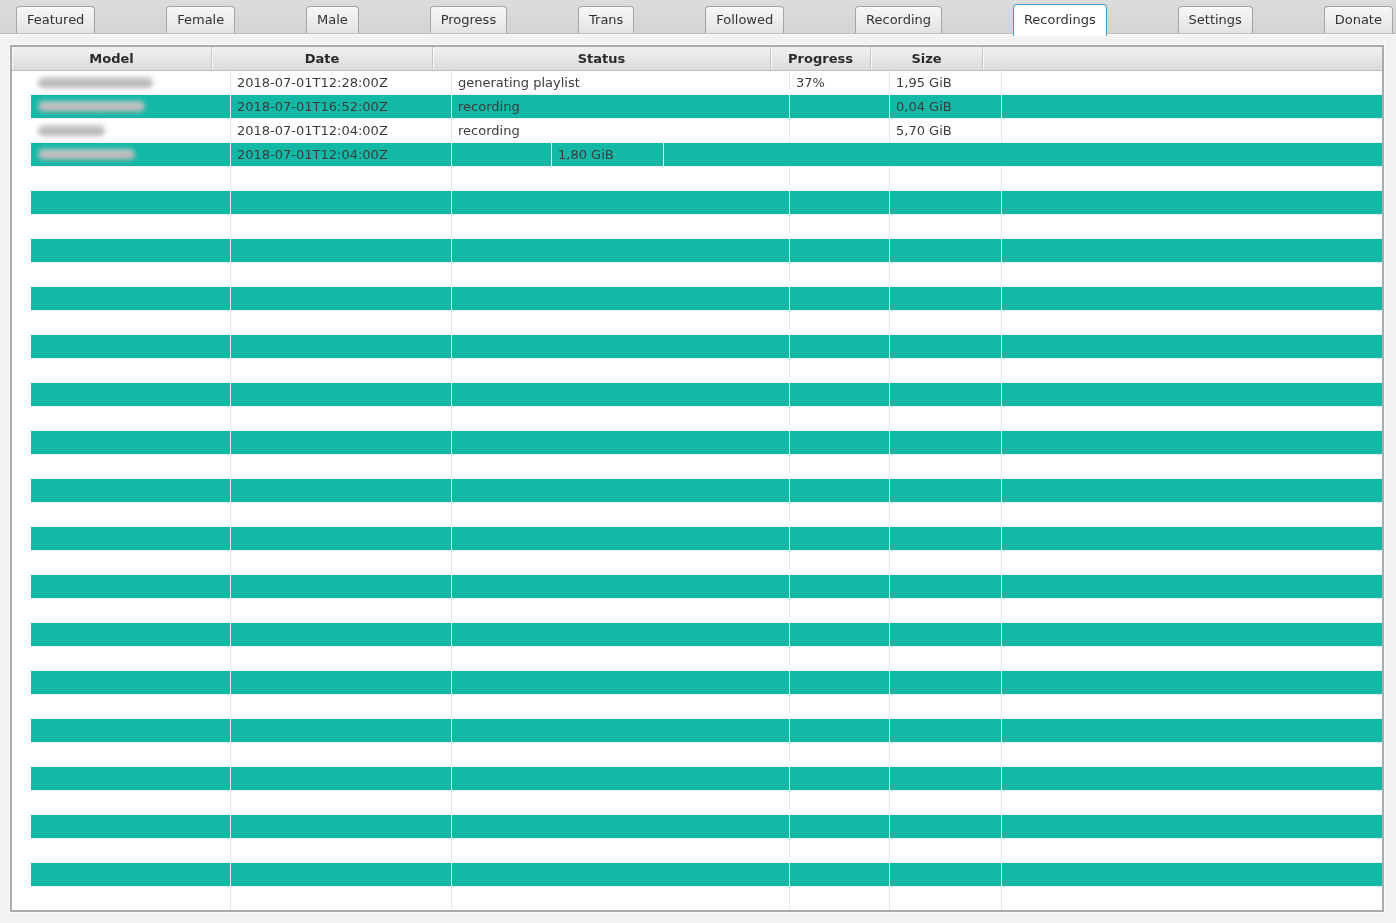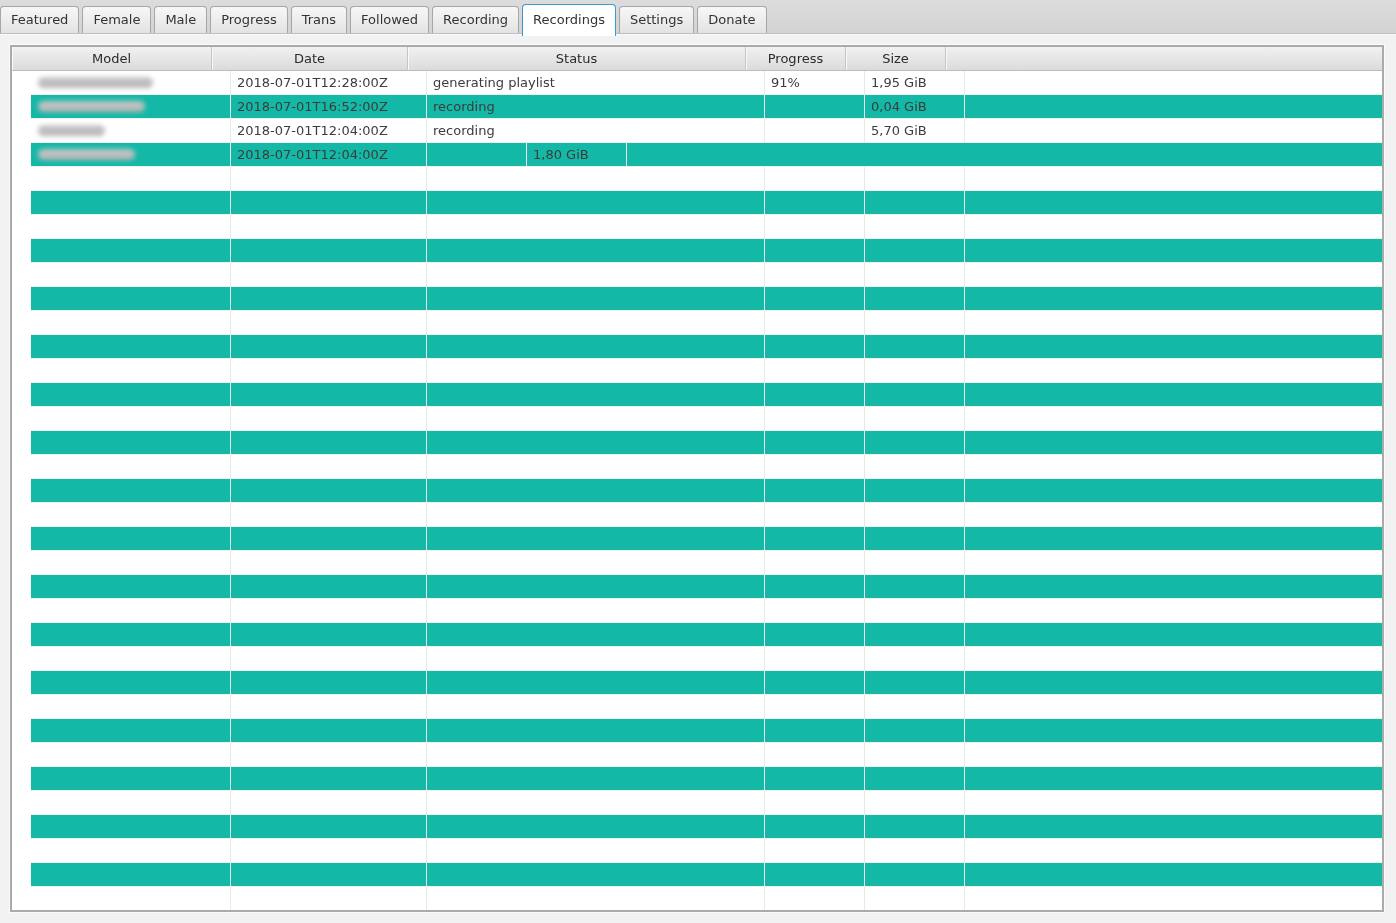--- a/index.html
+++ b/index.html
@@ -16,22 +16,23 @@
 
   
   .tabbar {
     position: relative;
     height: 33px;
     background: linear-gradient(#dcdcdc, #d3d3d3);
     border-bottom: 1px solid #bdbdbd;
     box-shadow: 0 1px 0 #fafafa;
     display: flex;
     align-items: flex-end;
-    padding-left: 0;
+    padding-left: 16px;
     z-index: 5;
+    justify-content: space-between;
   }
   .tab {
     box-sizing: border-box;
     margin-right: 3px;
     padding: 5px 10px 6px 10px;
     background: linear-gradient(#f7f7f7, #e3e3e3);
     border: 1px solid #a6a6a6;
     border-bottom: none;
     border-radius: 4px 4px 0 0;
     color: #333333;
@@ -65,21 +66,21 @@
   }
   .thead {
     display: flex;
     height: 24px;
     background: linear-gradient(#f1f1f1, #dbdbdb);
     border-bottom: 1px solid #bdbdbd;
     box-sizing: border-box;
   }
   .hcell {
     box-sizing: border-box;
-    font-weight: normal;
+    font-weight: bold;
     color: #2b2b2b;
     text-align: center;
     line-height: 23px;
     border-right: 1px solid #c5c5c5;
     box-shadow: inset 1px 0 0 #f8f8f8;
     overflow: hidden;
     white-space: nowrap;
   }
   .hcell.filler { border-right: none; }
 
@@ -97,24 +98,24 @@
     border-bottom: 1px solid #f0f0f0;
     padding: 0 6px;
     line-height: 23px;
     color: #3c3c3c;
     white-space: nowrap;
     overflow: hidden;
   }
   .cell.filler { border-right: none; }
 
   .c-model    { width: 200px; }
-  .c-date     { width: 196px; }
+  .c-date     { width: 221px; }
   .c-status   { width: 338px; }
   .c-progress { width: 100px; }
-  .c-size     { width: 100px; }
+  .c-size     { width: 112px; }
   .c-filler   { flex: 1 1 auto; }
 
   .blurblob {
     height: 11px;
     margin-top: 6px;
     margin-left: 1px;
     border-radius: 6px;
     background: linear-gradient(#c9c9c9, #b3b3b3);
     filter: blur(2.5px);
   }
@@ -144,21 +145,21 @@
       <div class="hcell c-size">Size</div>
       <div class="hcell c-filler filler"></div>
     </div>
   <div class="tbody">
       <div class="row">
         <div class="cell c-model">
           <div class="blurblob" style="width: 115px;"></div>
         </div>
         <div class="cell c-date">2018-07-01T12:28:00Z</div>
         <div class="cell c-status">generating playlist</div>
-        <div class="cell c-progress">91%</div>
+        <div class="cell c-progress">37%</div>
         <div class="cell c-size">1,95 GiB</div>
         <div class="cell c-filler filler"></div>
       </div>
       <div class="row stripe">
         <div class="cell c-model">
           <div class="blurblob" style="width: 107px;"></div>
         </div>
         <div class="cell c-date">2018-07-01T16:52:00Z</div>
         <div class="cell c-status">recording</div>
         <div class="cell c-progress"></div>

